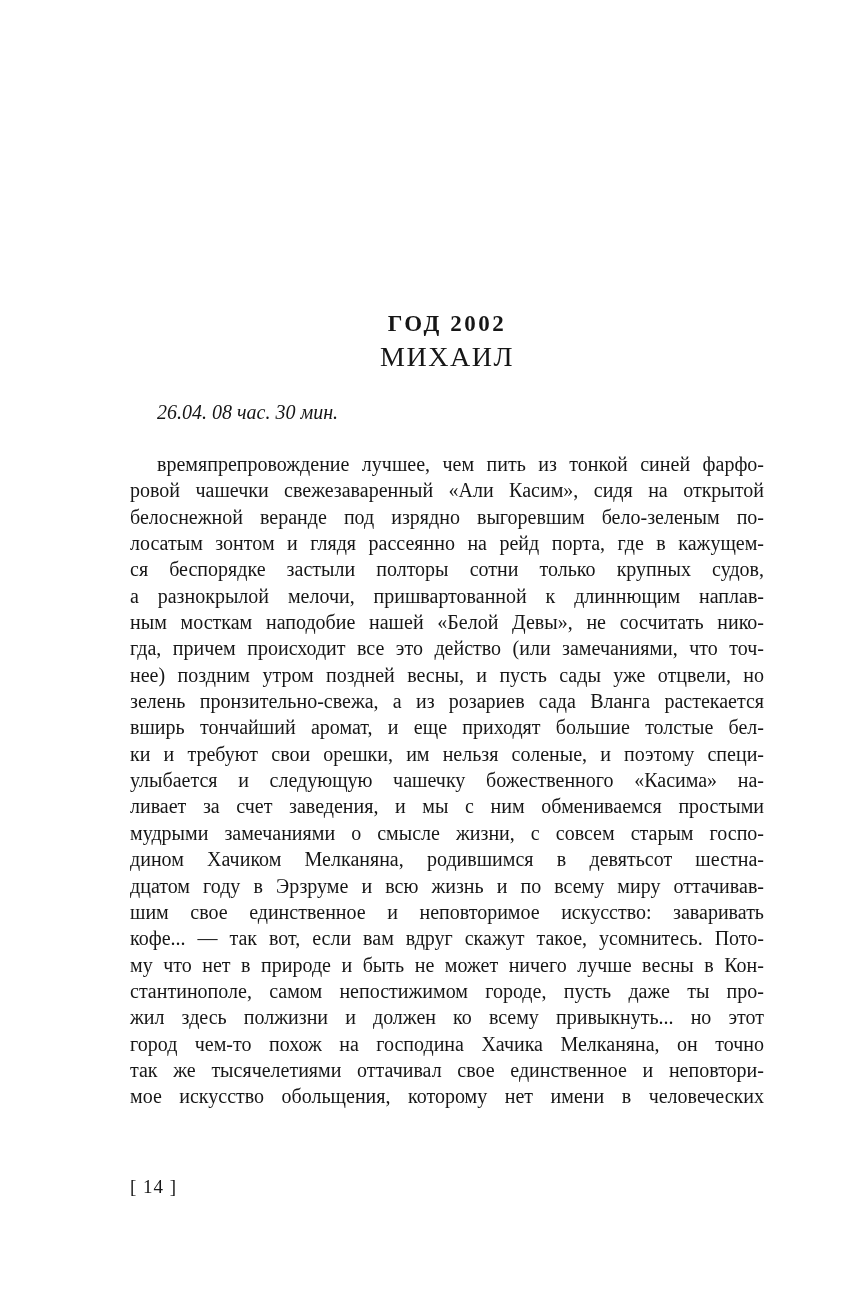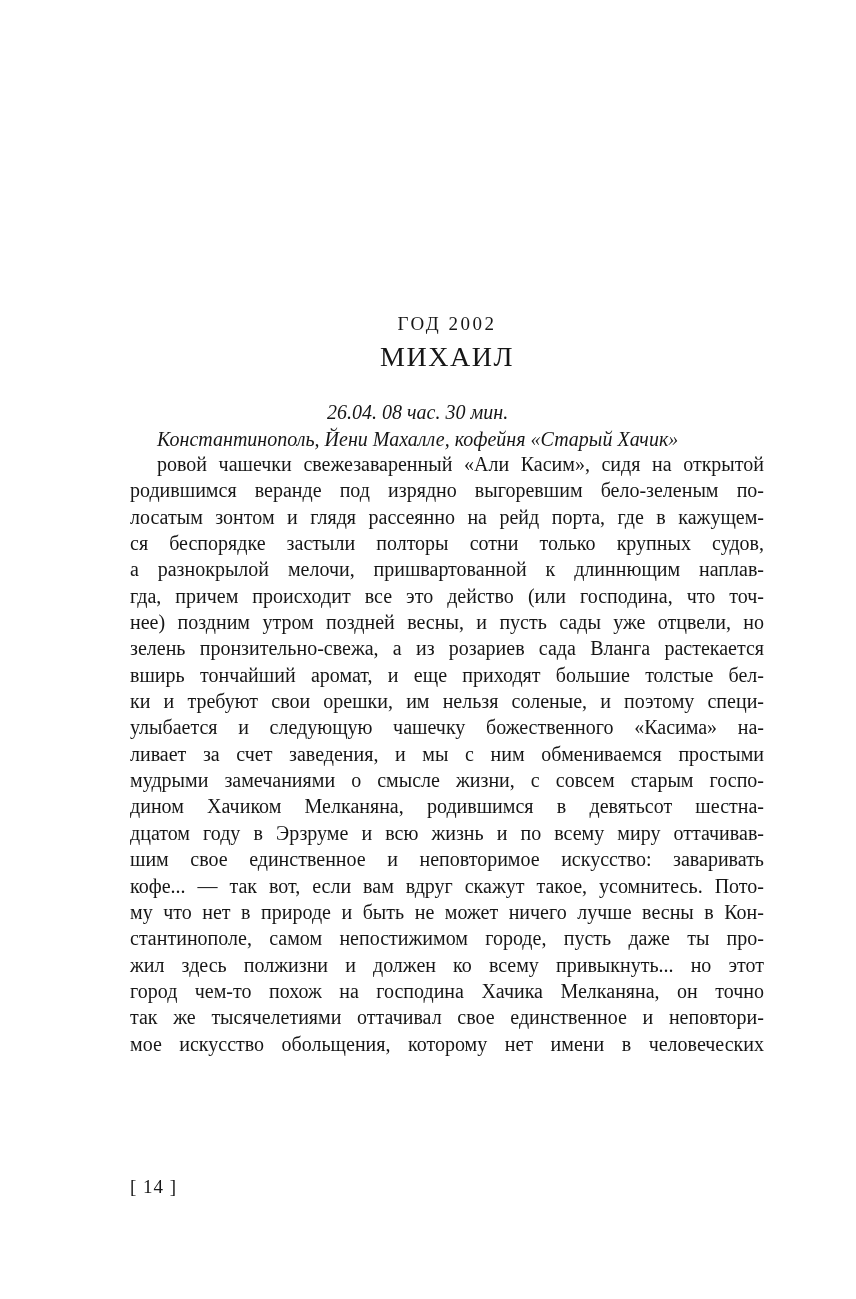--- a/index.html
+++ b/index.html
@@ -17,22 +17,22 @@
     overflow: hidden;
   }
   .heading-group {
     position: absolute;
     left: 130px;
     top: 311px;
     width: 634px;
     text-align: center;
   }
   .year-heading {
-    font-size: 19px;
-    font-weight: normal;
+    font-size: 23px;
+    font-weight: bold;
     letter-spacing: 2.5px;
     line-height: 25px;
   }
   .chapter-title {
     font-size: 28px;
     font-weight: normal;
     letter-spacing: 1.5px;
     line-height: 32px;
     margin-top: 5px;
   }
@@ -77,30 +77,31 @@
 
 <div class="page">
 
   <div class="heading-group">
     <div class="year-heading">ГОД 2002</div>
     <div class="chapter-title">МИХАИЛ</div>
   </div>
 
   <div class="dateline">
     <div>26.04. 08 час. 30 мин.</div>
-    <div>Константинополь, Йени Махалле, кофейня «Старый Хачик»</div>
   </div>
 
   <div class="body-text">
+      <div class="line">времяпрепровождение лучшее, чем пить из тонкой синей фарфо-</div>
       <div class="line">ровой чашечки свежезаваренный «Али Касим», сидя на открытой</div>
-      <div class="line">родившимся веранде под изрядно выгоревшим бело-зеленым по-</div>
+      <div class="line">белоснежной веранде под изрядно выгоревшим бело-зеленым по-</div>
       <div class="line">лосатым зонтом и глядя рассеянно на рейд порта, где в кажущем-</div>
       <div class="line">ся беспорядке застыли полторы сотни только крупных судов,</div>
       <div class="line">а разнокрылой мелочи, пришвартованной к длиннющим наплав-</div>
-      <div class="line">гда, причем происходит все это действо (или господина, что точ-</div>
+      <div class="line">ным мосткам наподобие нашей «Белой Девы», не сосчитать нико-</div>
+      <div class="line">гда, причем происходит все это действо (или замечаниями, что точ-</div>
       <div class="line">нее) поздним утром поздней весны, и пусть сады уже отцвели, но</div>
       <div class="line">зелень пронзительно-свежа, а из розариев сада Вланга растекается</div>
       <div class="line">вширь тончайший аромат, и еще приходят большие толстые бел-</div>
       <div class="line">ки и требуют свои орешки, им нельзя соленые, и поэтому специ-</div>
       <div class="line">улыбается и следующую чашечку божественного «Касима» на-</div>
       <div class="line">ливает за счет заведения, и мы с ним обмениваемся простыми</div>
       <div class="line">мудрыми замечаниями о смысле жизни, с совсем старым госпо-</div>
       <div class="line">дином Хачиком Мелканяна, родившимся в девятьсот шестна-</div>
       <div class="line">дцатом году в Эрзруме и всю жизнь и по всему миру оттачивав-</div>
       <div class="line">шим свое единственное и неповторимое искусство: заваривать</div>

